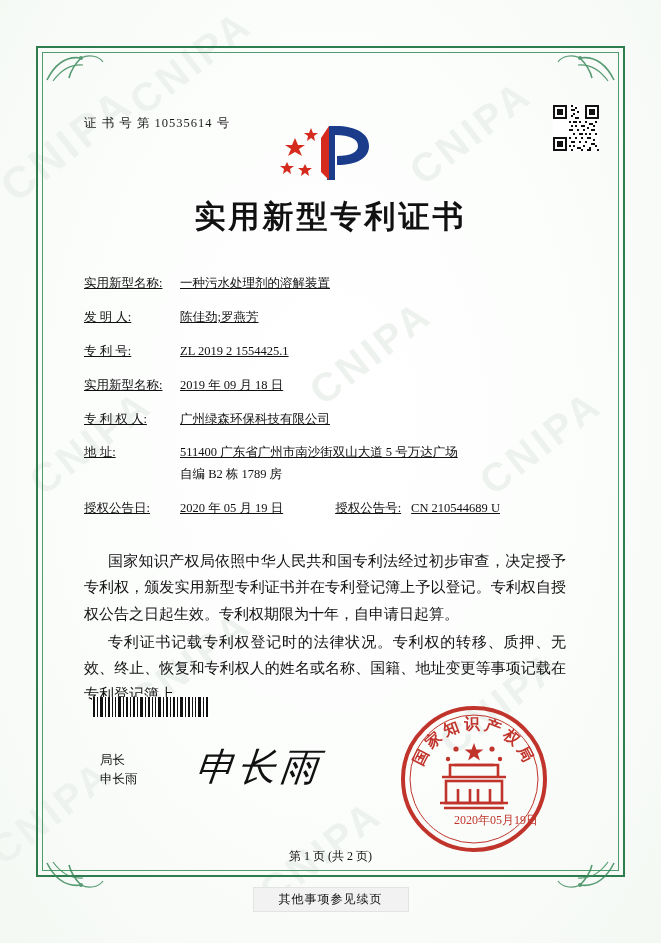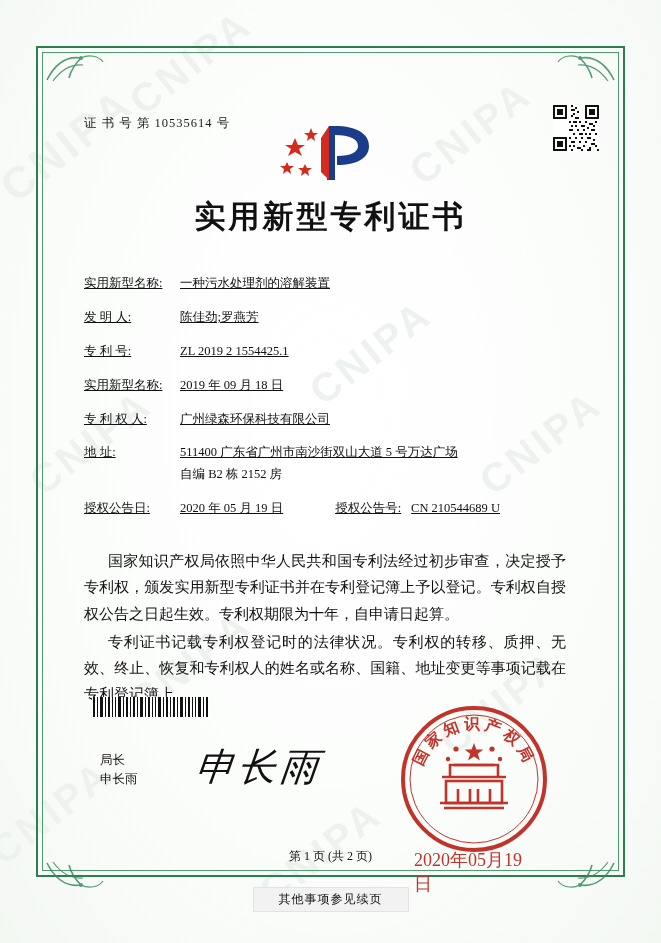--- a/index.html
+++ b/index.html
@@ -207,24 +207,24 @@
   .seal {
     position: absolute;
     left: 398px;
     top: 703px;
     width: 152px;
     height: 152px;
   }
   .seal-date {
     position: absolute;
     left: 414px;
-    top: 848px;
+    top: 812px;
     width: 124px;
-    text-align: left;
-    font-size: 18px;
+    text-align: right;
+    font-size: 12px;
     color: #c0342c;
     letter-spacing: 0px;
   }
 
   
   .page-no {
     position: absolute;
     left: 0; right: 0;
     top: 848px;
     text-align: center;
@@ -400,21 +400,21 @@
 
     <div class="frow">
       <div class="flabel">专 利 权 人:</div>
       <div class="fvalue">广州绿森环保科技有限公司</div>
     </div>
 
     <div class="frow">
       <div class="flabel">地      址:</div>
       <div class="fvalue">511400 广东省广州市南沙街双山大道 5 号万达广场</div>
     </div>
-    <div class="addr2">自编 B2 栋 2152 房</div>
+    <div class="addr2">自编 B2 栋 1789 房</div>
 
     <div class="frow two">
       <div class="flabel">授权公告日:</div>
       <div class="fvalue">2020 年 05 月 19 日</div>
       <div class="f-grant-label">授权公告号:</div>
       <div class="f-grant-value">CN 210544689 U</div>
     </div>
 
   </div>
 

